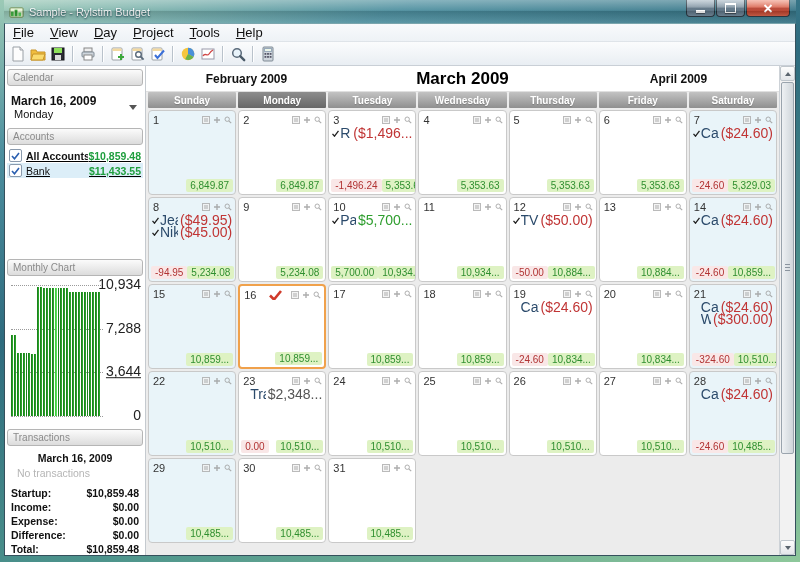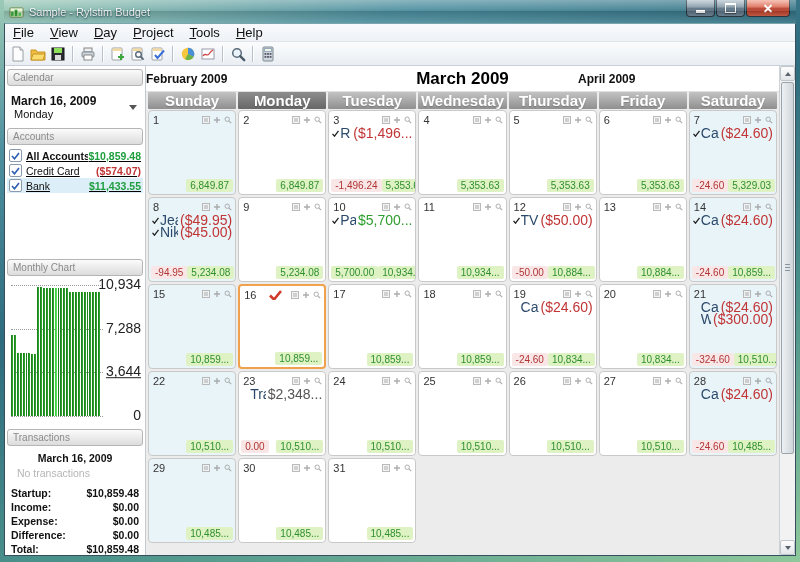--- a/index.html
+++ b/index.html
@@ -65,25 +65,25 @@
   .ytick{position:absolute;right:0;transform:translateY(-55%);font-size:14px;color:#222;}
   
   .tx-panel{flex:1;padding:3px 4px;font-size:10.5px;overflow:hidden;}
   .tx-date{text-align:center;font-weight:bold;color:#111;margin:2px 0 3px 0;}
   .tx-empty{color:#b5b5b5;padding-left:6px;margin-bottom:8px;}
   .sum-row{display:flex;justify-content:space-between;font-weight:bold;color:#111;height:14px;}
   
   .cal-area{flex:1;display:flex;flex-direction:column;min-width:0;background:#ececec;}
   .month-header{height:25px;flex:0 0 25px;background:#fff;display:flex;align-items:center;
     border-bottom:1px solid #e0e0e0;}
-  .m-prev,.m-next{flex:1;text-align:left;font-size:12px;font-weight:600;color:#111;}
+  .m-prev,.m-next{flex:1;text-align:center;font-size:12px;font-weight:600;color:#111;}
   .m-cur{flex:1.15;text-align:center;font-size:17px;font-weight:bold;color:#000;}
   .weekday-header{height:16px;flex:0 0 16px;display:grid;grid-template-columns:repeat(7,1fr);
     gap:2px;padding:0 2px;}
-  .wd-cell{background:linear-gradient(180deg,#c3c3c3,#8f8f8f);color:#fff;font-size:15px;font-weight:bold;
+  .wd-cell{background:linear-gradient(180deg,#c3c3c3,#8f8f8f);color:#fff;font-size:10px;font-weight:bold;
     display:flex;align-items:center;justify-content:center;border-radius:1px;text-shadow:0 1px 1px #0003;}
   .wd-cell.hl{background:linear-gradient(180deg,#8d8d8d,#676767);}
   .day-grid{flex:1;display:grid;grid-template-columns:repeat(7,1fr);grid-auto-rows:85px;
     gap:2px;padding:2px;overflow:hidden;}
   .day-cell{background:#fff;border:1px solid #c9c9c9;border-radius:4px;display:flex;flex-direction:column;
     overflow:hidden;box-sizing:border-box;}
   .day-cell.weekend{background:#e9f4f9;}
   .day-cell.selected{border:2px solid #f0a14b;}
   .day-cell.empty{background:transparent;border:none;}
   .cell-head{display:flex;align-items:center;padding:2px 3px 0 4px;flex:0 0 13px;}
@@ -260,29 +260,20 @@
         <div class="accounts" id="accounts">
             <div class="acct-row">
               <span class="acct-check">
                 <svg width="9" height="8" viewBox="0 0 9 8">
                   <path d="M1 4l2.5 2.8L8 1" stroke="#2a5fb0" stroke-width="1.6" fill="none"></path>
                 </svg>
               </span>
               <span class="acct-name bold">All Accounts</span>
               <span class="acct-amt green">$10,859.48</span>
             </div>
-            <div class="acct-row">
-              <span class="acct-check">
-                <svg width="9" height="8" viewBox="0 0 9 8">
-                  <path d="M1 4l2.5 2.8L8 1" stroke="#2a5fb0" stroke-width="1.6" fill="none"></path>
-                </svg>
-              </span>
-              <span class="acct-name">Credit Card</span>
-              <span class="acct-amt red">($574.07)</span>
-            </div>
             <div class="acct-row selected">
               <span class="acct-check">
                 <svg width="9" height="8" viewBox="0 0 9 8">
                   <path d="M1 4l2.5 2.8L8 1" stroke="#2a5fb0" stroke-width="1.6" fill="none"></path>
                 </svg>
               </span>
               <span class="acct-name">Bank</span>
               <span class="acct-amt green">$11,433.55</span>
             </div>
           </div>

